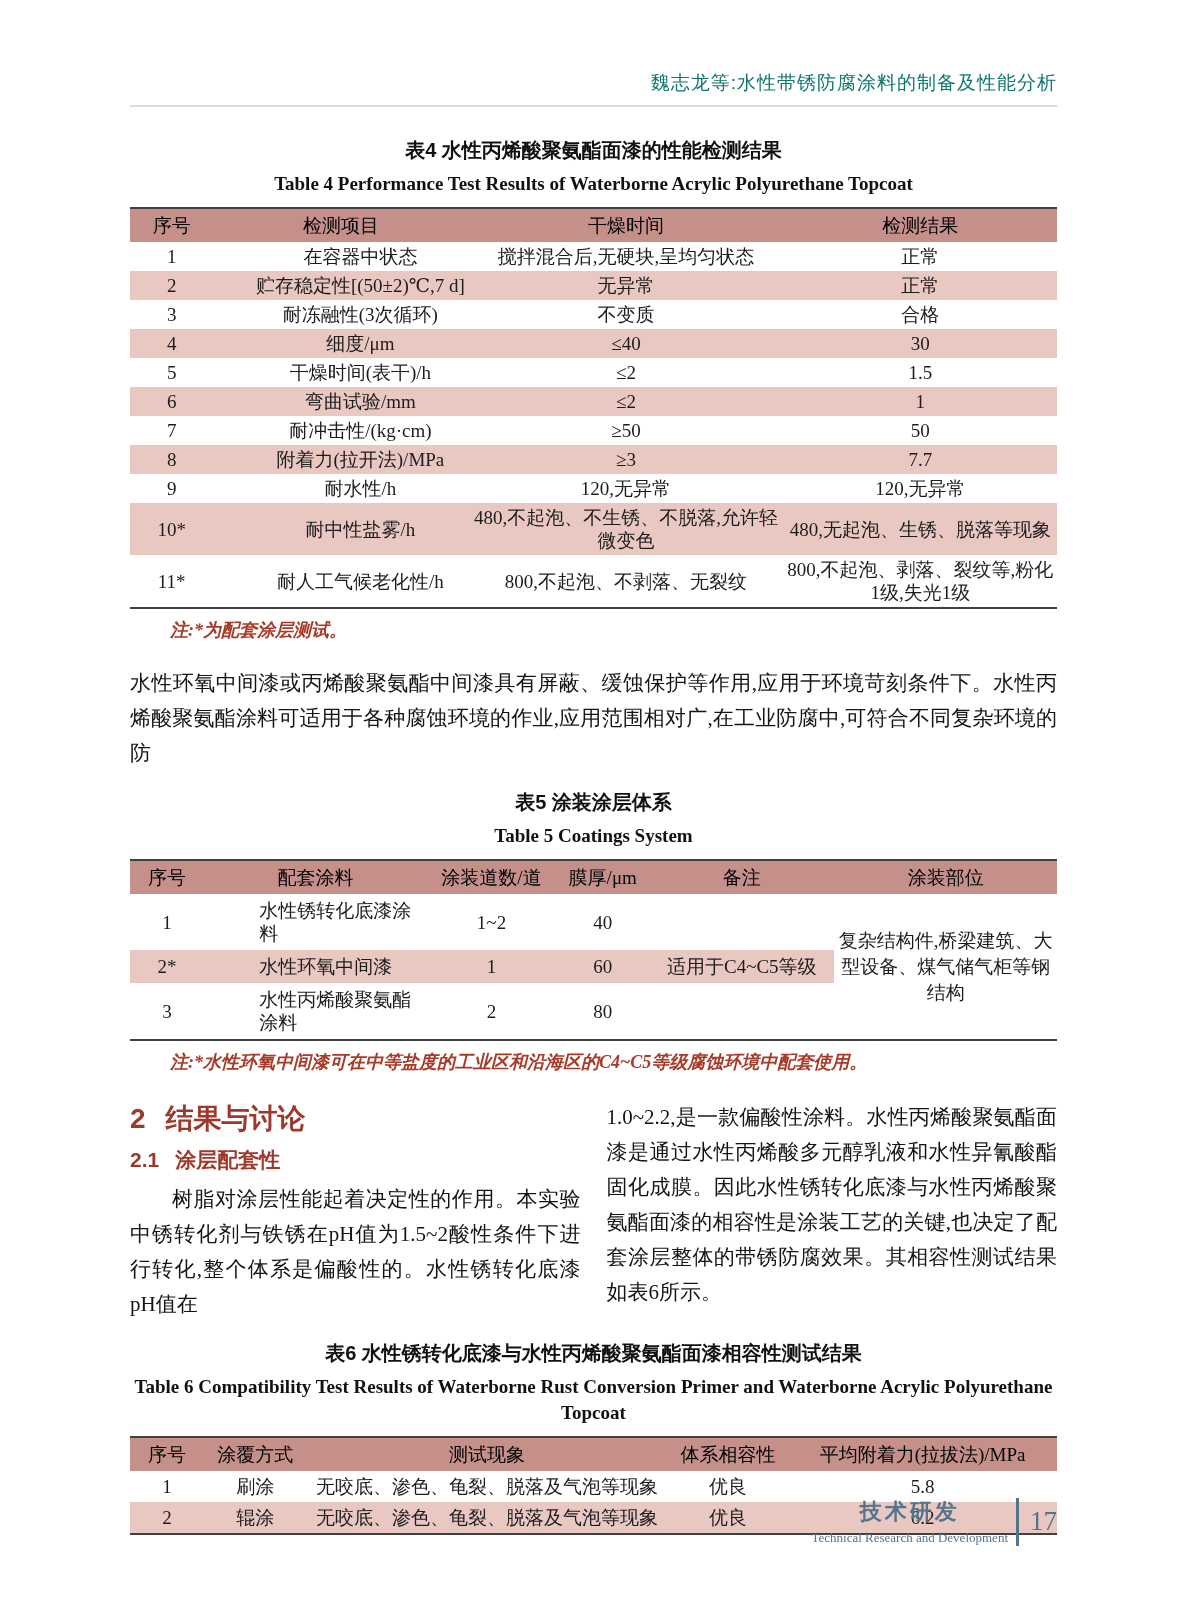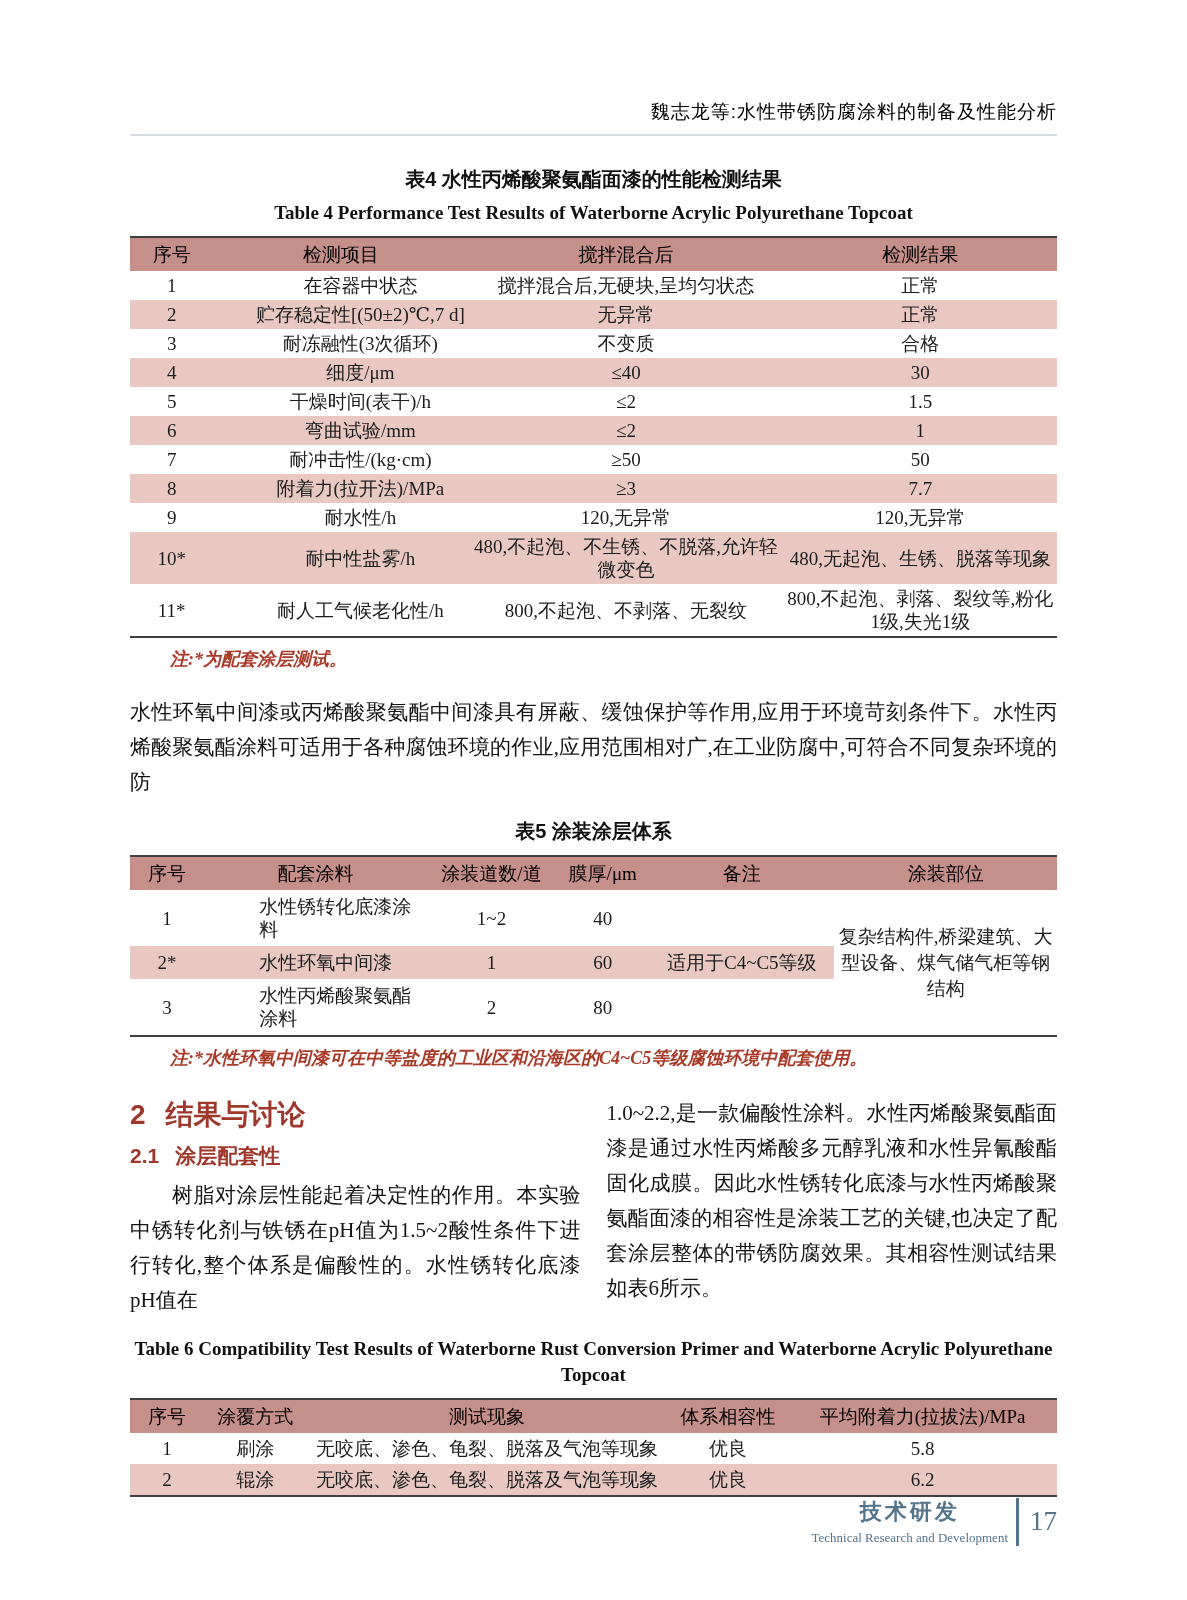--- a/index.html
+++ b/index.html
@@ -5,22 +5,22 @@
   html,body { margin:0; padding:0; background:#e8e8e8; }
   .page {
     width:1187px; height:1600px; background:#ffffff; position:relative;
     overflow:hidden; margin:0 auto; color:#1c1c1c;
     font-family:"Liberation Serif","DejaVu Serif",serif;
   }
   .content { padding:0 130px; }
 
   
   .running-head {
-    padding-top:70px; text-align:right; font-size:19px; color:#000000;
-    font-family:"Liberation Sans","DejaVu Sans",sans-serif; letter-spacing:1px;margin-top:29px;
+    padding-top:70px; text-align:right; font-size:19px; color:#0f766e;
+    font-family:"Liberation Sans","DejaVu Sans",sans-serif; letter-spacing:1px;
   }
   .head-rule { margin-top:9px; border-top:2px solid #d8dcdf; }
 
   
   .tbl-block { margin-top:30px; }
   .tbl-title-zh {
     text-align:center; font-family:"Liberation Sans","DejaVu Sans",sans-serif;
     font-weight:bold; font-size:20px; color:#111;
   }
   .tbl-title-en {
@@ -97,21 +97,21 @@
         <colgroup>
             <col style="width:9%">
             <col style="width:27.5%">
             <col style="width:34%">
             <col style="width:29.5%">
           </colgroup>
         <thead>
           <tr>
             <th>序号</th>
             <th>检测项目</th>
-            <th>搅拌混合后</th>
+            <th>干燥时间</th>
             <th>检测结果</th>
           </tr>
         </thead>
         <tbody>
           <tr>
               <td>1</td>
               <td class="l">在容器中状态</td>
               <td>搅拌混合后,无硬块,呈均匀状态</td>
               <td>正常</td>
             </tr>
@@ -179,20 +179,21 @@
       </table>
       <div class="note">注:*为配套涂层测试。</div>
     </div>
 
     <div class="twocol">
       <div class="col">水性环氧中间漆或丙烯酸聚氨酯中间漆具有屏蔽、缓蚀保护等作用,应用于环境苛刻条件下。水性丙烯酸聚氨酯涂料可适用于各种腐蚀环境的作业,应用范围相对广,在工业防腐中,可符合不同复杂环境的防</div>
     </div>
 
     <div class="tbl-block" style="margin-top:18px;">
       <div class="tbl-title-zh">表5  涂装涂层体系</div>
+      <div class="tbl-title-en">Table 5   Coatings System</div>
       <table class="t5">
         <colgroup>
             <col style="width:8%">
             <col style="width:24%">
             <col style="width:14%">
             <col style="width:10%">
             <col style="width:20%">
             <col style="width:24%">
           </colgroup>
         <thead>
@@ -240,20 +241,21 @@
         </div>
         <div class="h3">
           <span class="num">2.1</span><span>涂层配套性</span>
         </div>
         <div class="indent" style="text-align:justify;">树脂对涂层性能起着决定性的作用。本实验中锈转化剂与铁锈在pH值为1.5~2酸性条件下进行转化,整个体系是偏酸性的。水性锈转化底漆pH值在</div>
       </div>
       <div class="col">1.0~2.2,是一款偏酸性涂料。水性丙烯酸聚氨酯面漆是通过水性丙烯酸多元醇乳液和水性异氰酸酯固化成膜。因此水性锈转化底漆与水性丙烯酸聚氨酯面漆的相容性是涂装工艺的关键,也决定了配套涂层整体的带锈防腐效果。其相容性测试结果如表6所示。</div>
     </div>
 
     <div class="tbl-block" style="margin-top:18px;">
+      <div class="tbl-title-zh">表6  水性锈转化底漆与水性丙烯酸聚氨酯面漆相容性测试结果</div>
       <div class="tbl-title-en">Table 6   Compatibility Test Results of Waterborne Rust Conversion Primer and Waterborne Acrylic Polyurethane Topcoat</div>
       <table class="t6">
         <colgroup>
             <col style="width:8%">
             <col style="width:11%">
             <col style="width:39%">
             <col style="width:13%">
             <col style="width:29%">
           </colgroup>
         <thead>

